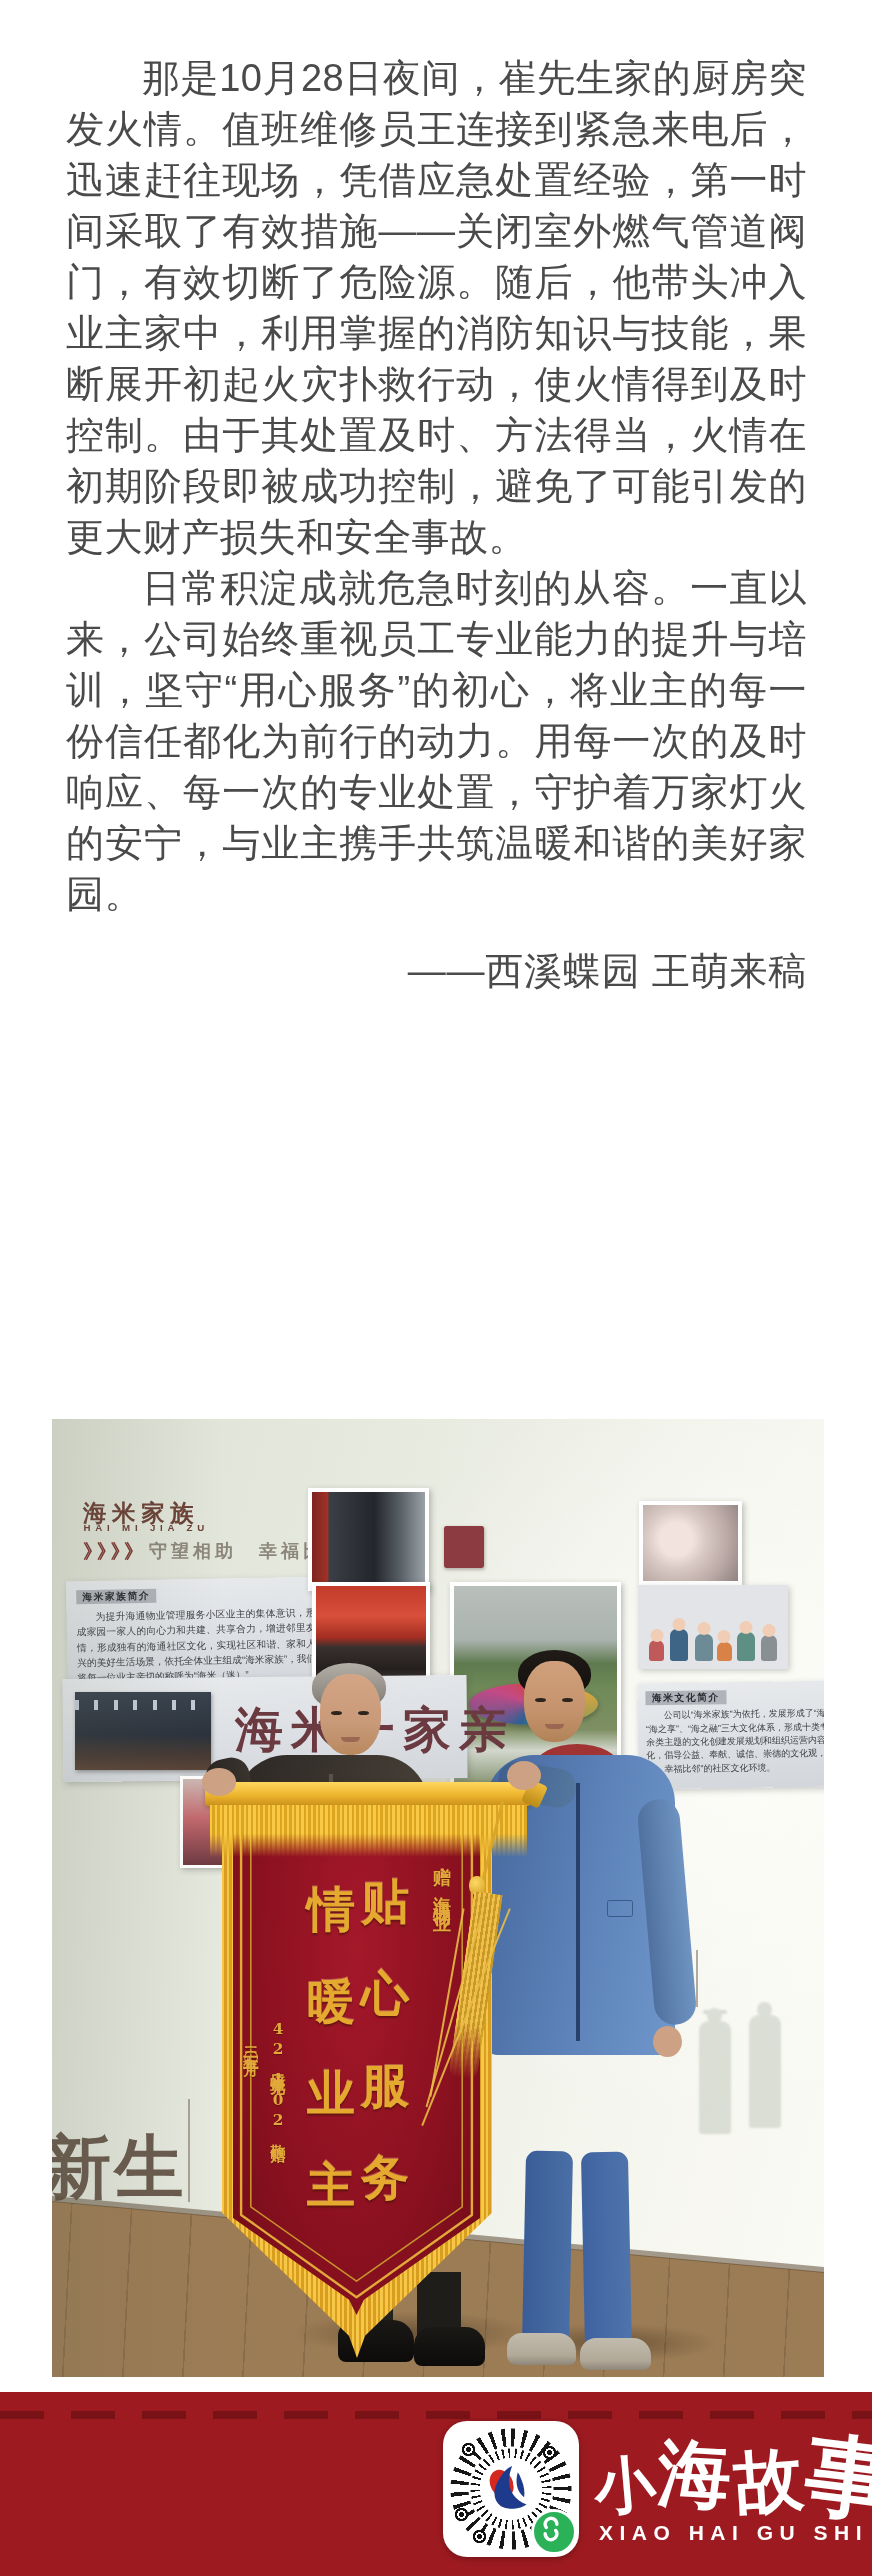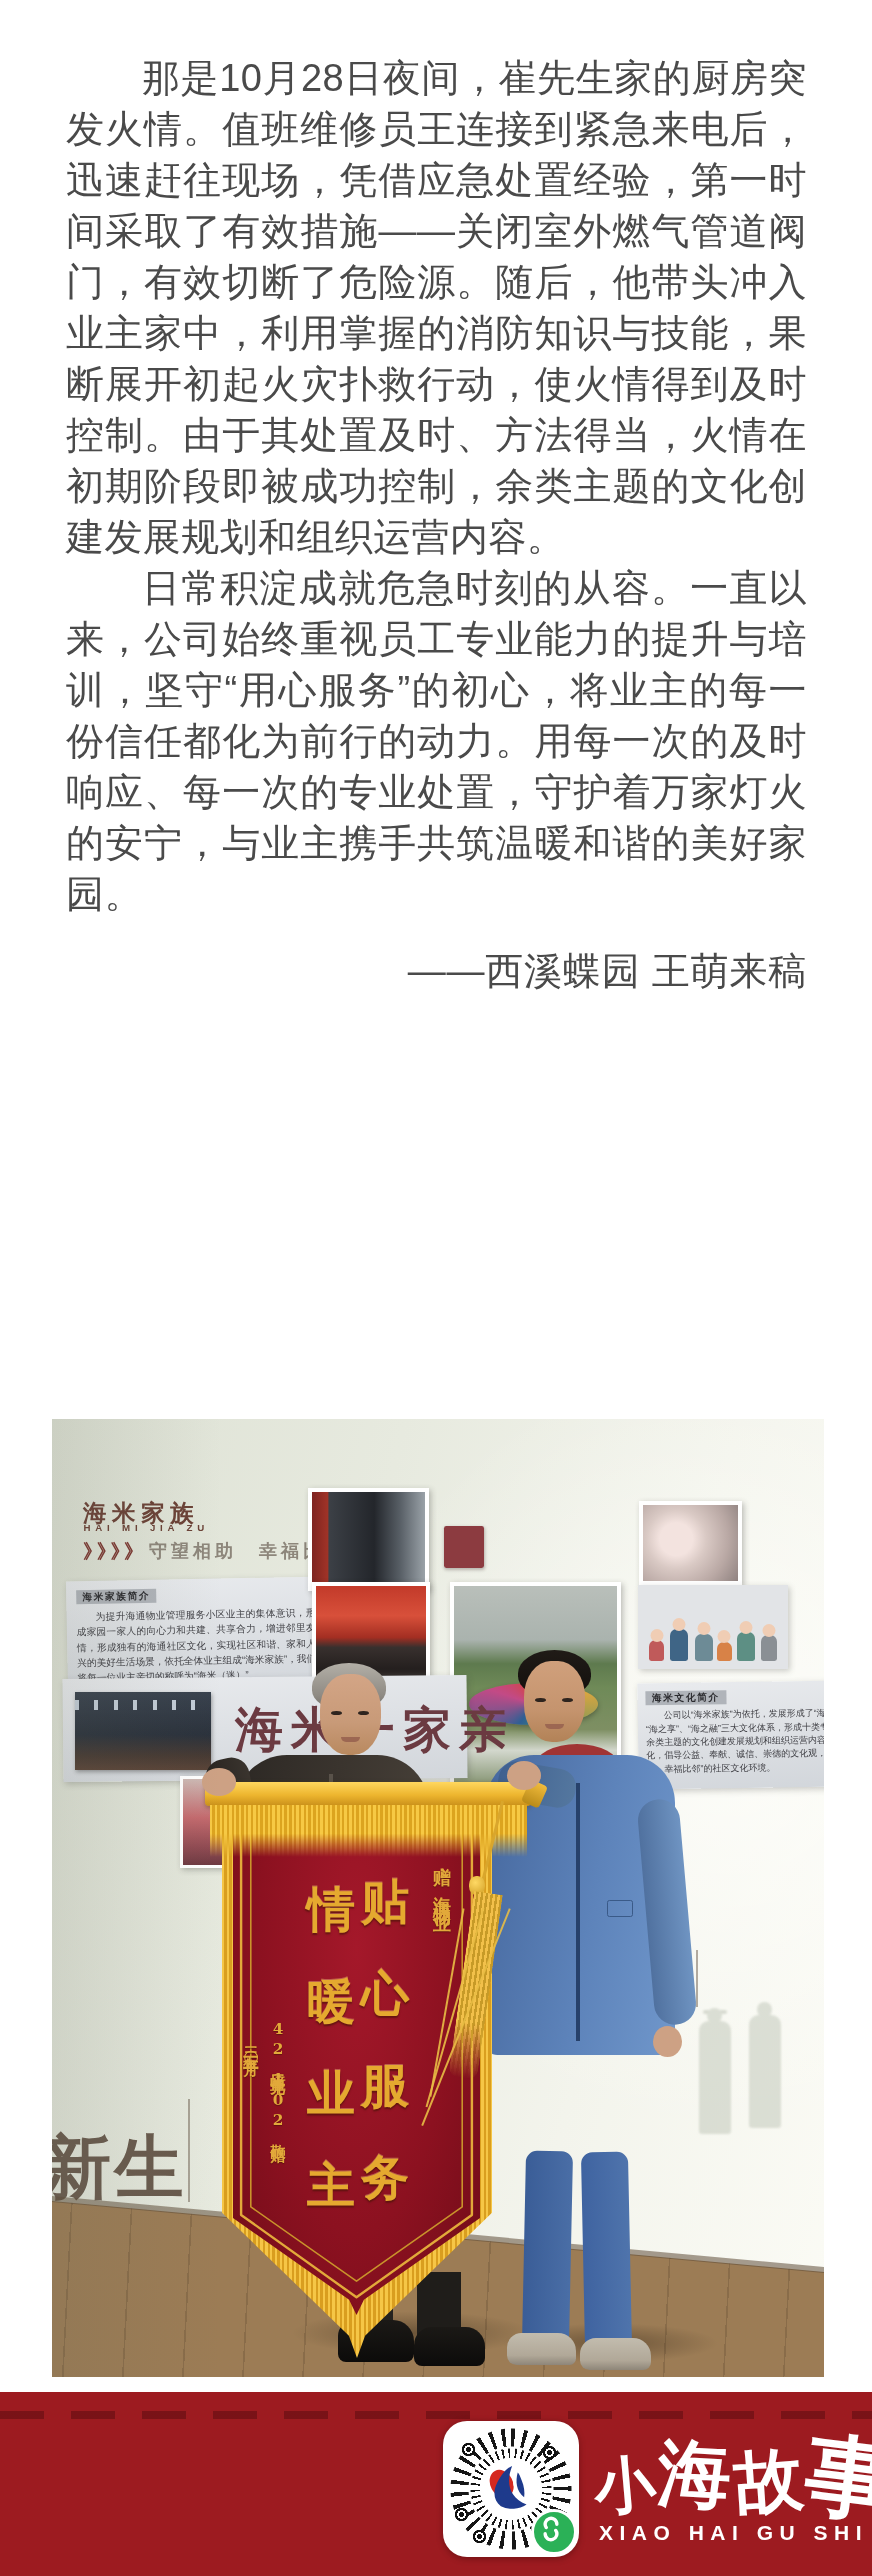--- a/index.html
+++ b/index.html
@@ -211,21 +211,21 @@
   .brand span:nth-child(3){font-size:69px;transform:rotate(-4deg) translateY(2.4px);}
   .brand span:nth-child(4){font-size:89px;transform:rotate(7deg) translateY(9.7px);}
   .brand-latin{position:absolute;left:599px;top:129px;color:#fff;font-size:21px;font-weight:bold;letter-spacing:6.5px;}
 </style>
 </head>
 <body>
 
 <div class="page">
 
   <div class="article">
-    <p>那是10月28日夜间，崔先生家的厨房突发火情。值班维修员王连接到紧急来电后，迅速赶往现场，凭借应急处置经验，第一时间采取了有效措施——关闭室外燃气管道阀门，有效切断了危险源。随后，他带头冲入业主家中，利用掌握的消防知识与技能，果断展开初起火灾扑救行动，使火情得到及时控制。由于其处置及时、方法得当，火情在初期阶段即被成功控制，余类主题的文化创建发展规划和组织运营内容。</p>
+    <p>那是10月28日夜间，崔先生家的厨房突发火情。值班维修员王连接到紧急来电后，迅速赶往现场，凭借应急处置经验，第一时间采取了有效措施——关闭室外燃气管道阀门，有效切断了危险源。随后，他带头冲入业主家中，利用掌握的消防知识与技能，果断展开初起火灾扑救行动，使火情得到及时控制。由于其处置及时、方法得当，火情在初期阶段即被成功控制，避免了可能引发的更大财产损失和安全事故。</p>
     <p>日常积淀成就危急时刻的从容。一直以来，公司始终重视员工专业能力的提升与培训，坚守“用心服务”的初心，将业主的每一份信任都化为前行的动力。用每一次的及时响应、每一次的专业处置，守护着万家灯火的安宁，与业主携手共筑温暖和谐的美好家园。</p>
     <div class="signature">——西溪蝶园 王萌来稿</div>
   </div>
 
   <div class="photo">
 
     <div class="abs wall-logo-title">海米家族</div>
     <div class="abs wall-logo-sub">HAI MI JIA ZU</div>
     <div class="abs tagline-row">
       <span class="chevrons">》》》》</span>

